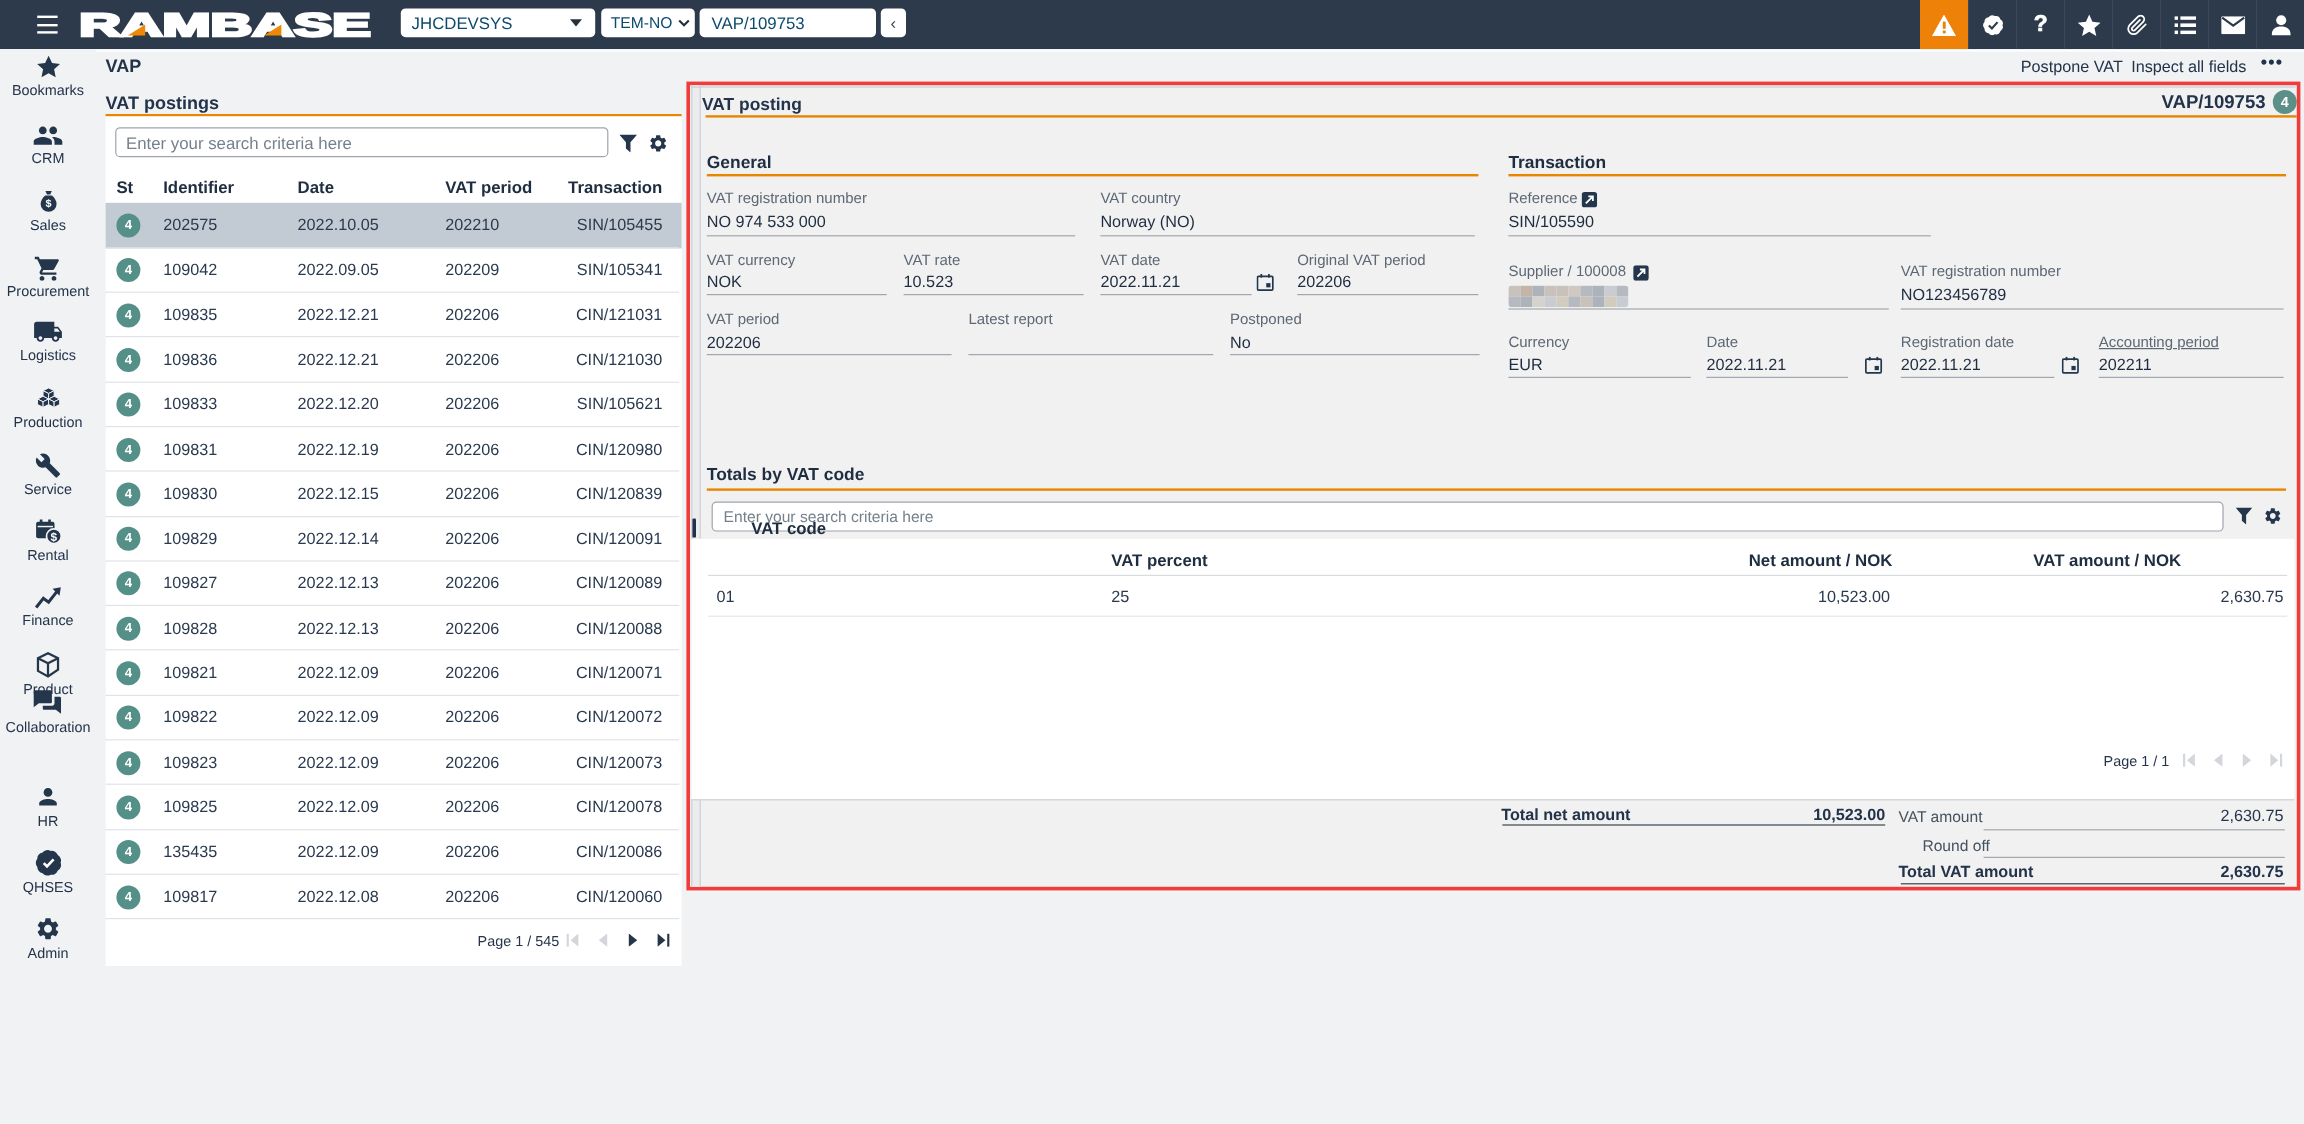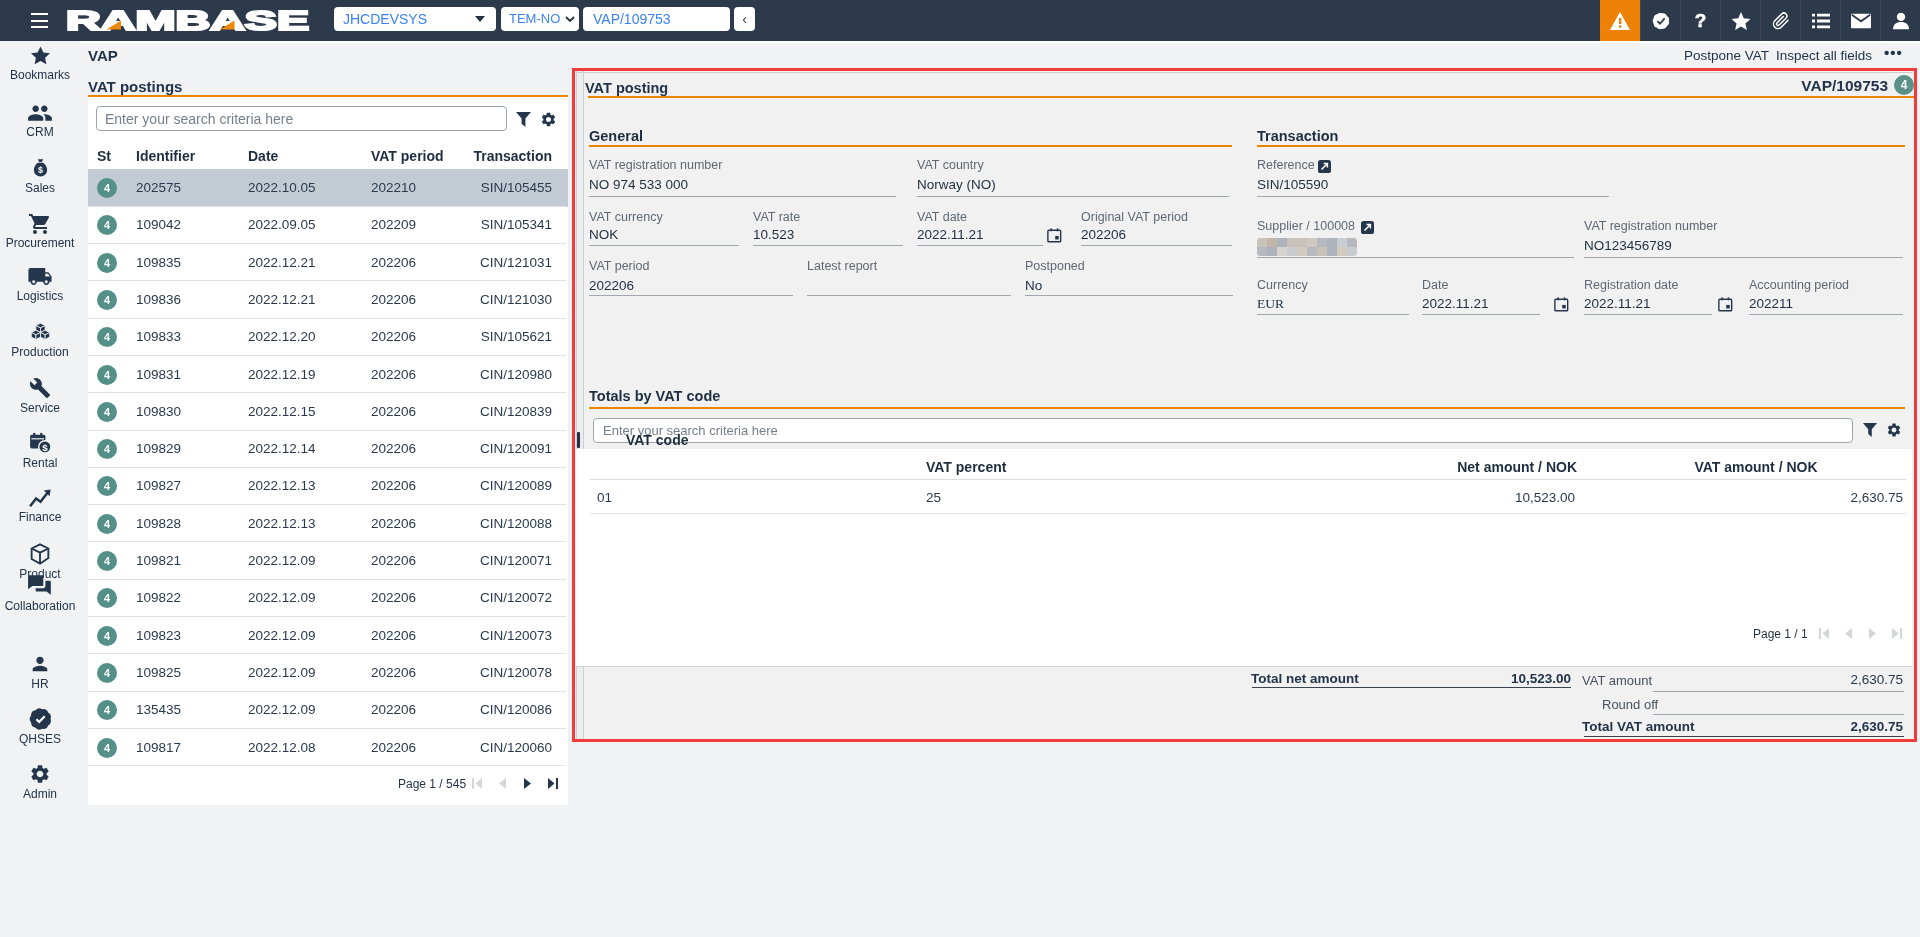--- a/index.html
+++ b/index.html
@@ -10,21 +10,21 @@
   .navy { color:#22334a; }
   .lbl { position:absolute; font-size:12.5px; color:#5d6874; white-space:nowrap; }
   .val { position:absolute; font-size:13.5px; color:#1e2d40; white-space:nowrap; }
   .ul { position:absolute; border-bottom:1px solid #a2a7ad; }
   .ulh { position:absolute; border-bottom:1.5px solid #39444f; }
   svg { display:block; }
 
   
   #topbar { position:absolute; left:0; top:0; width:1920px; height:41px; background:#2d3a4b; }
   .tb-input { position:absolute; top:7px; height:24px; background:#fff; border-radius:4px;
-              font-size:14px; color:#3b82f6; line-height:24px; }
+              font-size:14px; color:#0c4a6e; line-height:24px; }
   #logo { position:absolute; left:66px; top:5px; width:250px; height:30px; }
 
   
   .tbbtn { position:absolute; top:0; width:40px; height:41px; border-left:1px solid #3c4757; }
   .tbbtn svg { position:absolute; left:50%; top:50%; transform:translate(-50%,-50%); }
 
   
   #sidebar { position:absolute; left:0; top:41px; width:80px; height:680px; background:#f1f2f3; }
   .side-item { position:absolute; left:0; width:80px; text-align:center; }
   .side-item svg { margin:0 auto; }
@@ -445,41 +445,41 @@
     <rect x="80" y="0" width="10" height="9" fill="#c9ccd1"></rect>
     <rect x="80" y="9" width="10" height="9" fill="#d2cbc0"></rect>
     <rect x="90" y="0" width="10" height="9" fill="#b6bac0"></rect>
     <rect x="90" y="9" width="10" height="9" fill="#c9ccd1"></rect>
   </svg>
 
 <div class="lbl" style="left:1584px;top:219px;">VAT registration number</div>
 <div class="val" style="left:1584px;top:238px;">NO123456789</div>
 <div class="ul" style="left:1584px;top:257px;width:319px;"></div>
 <div class="lbl" style="left:1257px;top:278px;">Currency</div>
-<div class="val" style="left:1257px;top:296px;font-family:Liberation Serif, serif;">EUR</div>
+<div class="val" style="left:1257px;top:296px;">EUR</div>
 <div class="ul" style="left:1257px;top:314px;width:152px;"></div>
 <div class="lbl" style="left:1422px;top:278px;">Date</div>
 <div class="val" style="left:1422px;top:296px;">2022.11.21</div>
 <div class="ul" style="left:1422px;top:314px;width:118px;"></div>
 <svg class="abs" style="left:1554px;top:297px;" width="15" height="15" viewBox="0 0 17 17">
     <rect x="1" y="2.6" width="14.5" height="13" rx="1" stroke="#24364b" stroke-width="1.6" fill="none"></rect>
     <rect x="3.8" y="0.4" width="1.7" height="3.4" fill="#24364b"></rect>
     <rect x="11" y="0.4" width="1.7" height="3.4" fill="#24364b"></rect>
     <rect x="9.3" y="9" width="4" height="4" fill="#24364b"></rect>
   </svg>
 <div class="lbl" style="left:1584px;top:278px;">Registration date</div>
 <div class="val" style="left:1584px;top:296px;">2022.11.21</div>
 <div class="ul" style="left:1584px;top:314px;width:128px;"></div>
 <svg class="abs" style="left:1718px;top:297px;" width="15" height="15" viewBox="0 0 17 17">
     <rect x="1" y="2.6" width="14.5" height="13" rx="1" stroke="#24364b" stroke-width="1.6" fill="none"></rect>
     <rect x="3.8" y="0.4" width="1.7" height="3.4" fill="#24364b"></rect>
     <rect x="11" y="0.4" width="1.7" height="3.4" fill="#24364b"></rect>
     <rect x="9.3" y="9" width="4" height="4" fill="#24364b"></rect>
   </svg>
-<div class="lbl" style="left:1749px;top:278px;">Accounting period</div>
+<div class="lbl" style="left:1749px;top:278px;text-decoration:underline;">Accounting period</div>
 <div class="val" style="left:1749px;top:296px;">202211</div>
 <div class="ul" style="left:1749px;top:314px;width:154px;"></div>
 <div class="sect" style="left:589px;top:388px;">Totals by VAT code</div>
 <div class="abs" style="left:589px;top:407px;width:1316px;border-bottom:2px solid #e88600;"></div>
 <div class="srch" style="left:593px;top:418px;width:1260px;height:25px;padding:4px 0 0 9px;">Enter your search criteria here</div>
 <svg class="abs" style="left:1863px;top:423px;" width="14" height="14" viewBox="0 0 15 15">
     <path d="M0 0h15l-5.6 6.6V15l-3.8-3.2V6.6z" fill="#24364b"></path>
   </svg>
 <svg class="abs" style="left:1886px;top:422px;" width="16" height="16" viewBox="0 0 24 24">
     <path d="M19.14 12.94c.04-.3.06-.61.06-.94 0-.32-.02-.64-.07-.94l2.03-1.58c.18-.14.23-.4.12-.61l-1.92-3.32c-.12-.22-.37-.29-.59-.22l-2.39.96c-.5-.38-1.03-.7-1.62-.94l-.36-2.54c-.04-.24-.24-.41-.48-.41h-3.84c-.24 0-.43.17-.47.41l-.36 2.54c-.59.24-1.13.57-1.62.94l-2.39-.96c-.22-.08-.47 0-.59.22L2.74 8.87c-.12.21-.08.47.12.61l2.03 1.58c-.05.3-.09.63-.09.94s.02.64.07.94l-2.03 1.58c-.18.14-.23.4-.12.61l1.92 3.32c.12.22.37.29.59.22l2.39-.96c.5.38 1.03.7 1.62.94l.36 2.54c.05.24.24.41.48.41h3.84c.24 0 .44-.17.47-.41l.36-2.54c.59-.24 1.13-.56 1.62-.94l2.39.96c.22.08.47 0 .59-.22l1.92-3.32c.12-.22.07-.47-.12-.61l-2.01-1.58zM12 15.6c-1.98 0-3.6-1.62-3.6-3.6s1.62-3.6 3.6-3.6 3.6 1.62 3.6 3.6-1.62 3.6-3.6 3.6z" fill="#24364b"></path>

